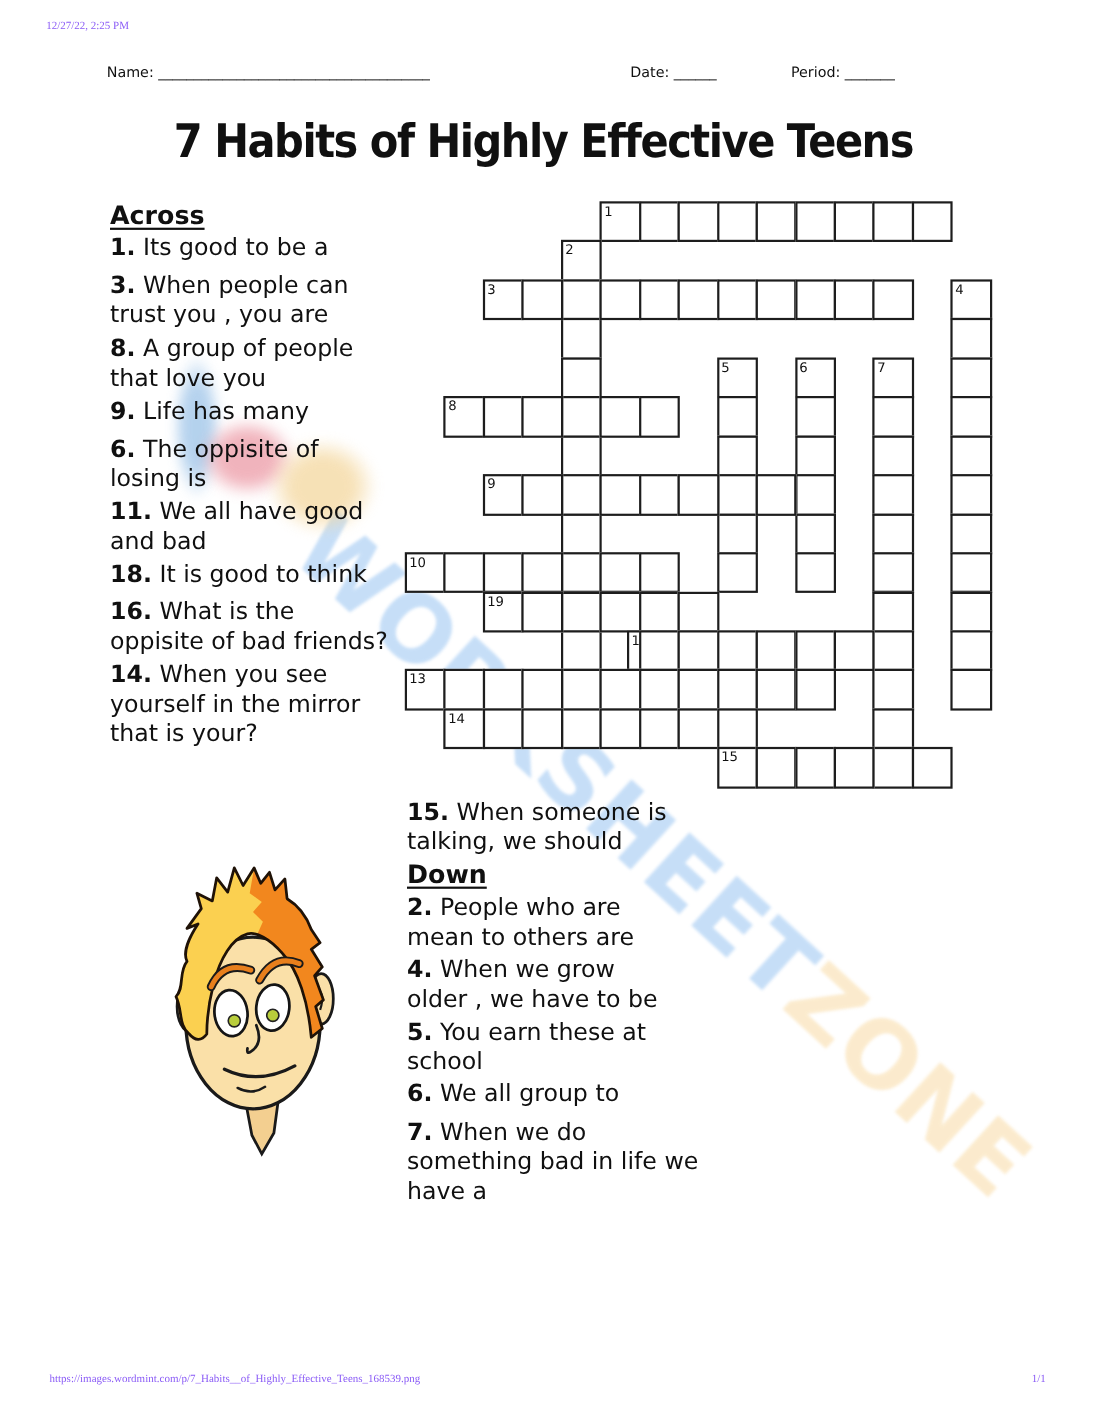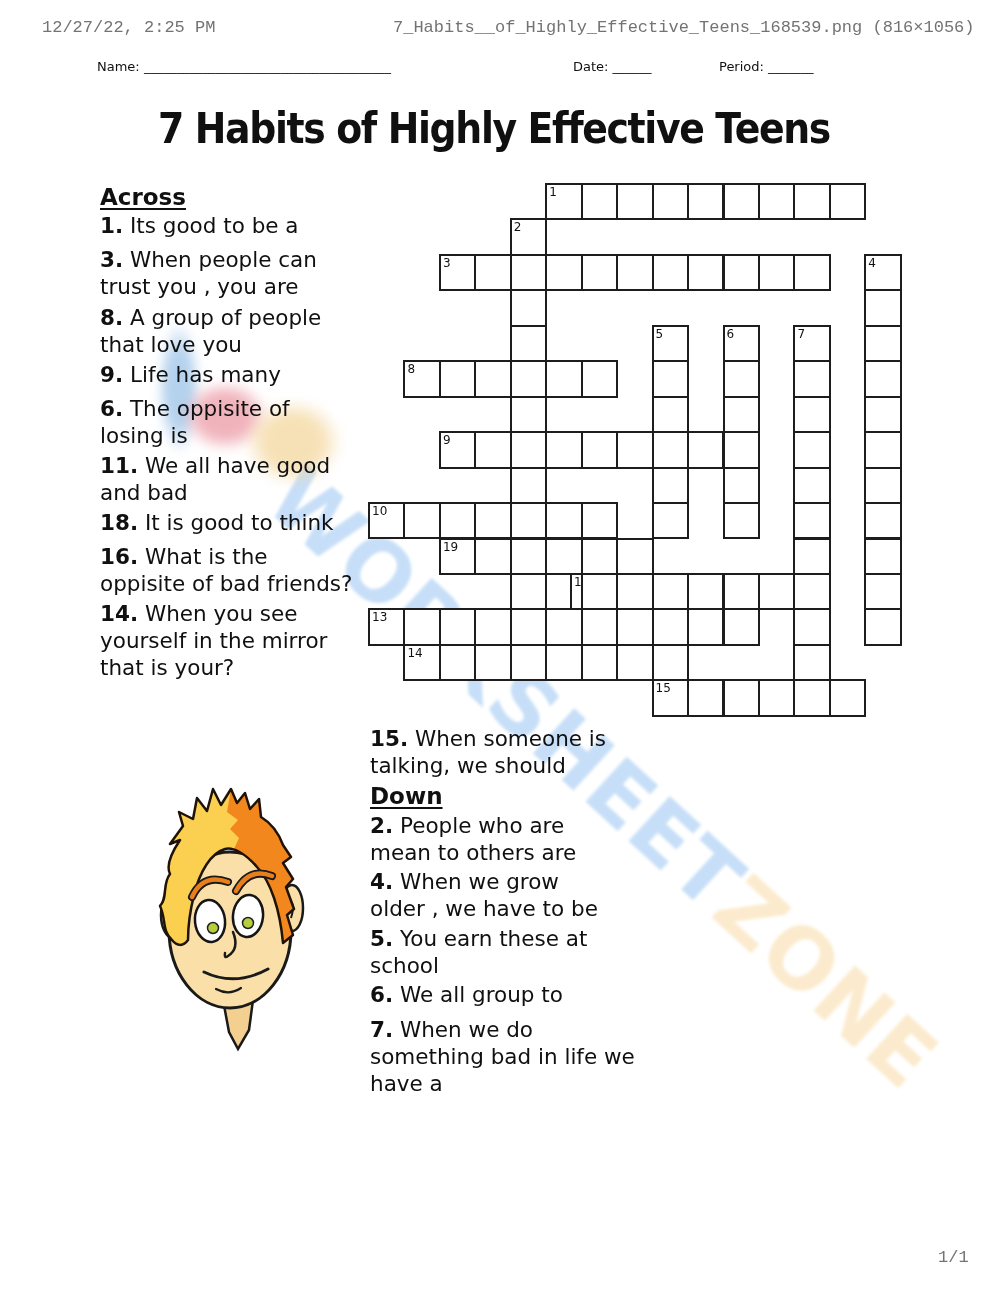--- a/index.html
+++ b/index.html
@@ -1,19 +1,19 @@
 <!DOCTYPE html>
 <html style="--text: #101010; --grid-line: #1d1d1d; --watermark-blue: #8ebef0; --watermark-orange: #f8d79c; --blob-blue: #9cc3e8; --blob-red: #ec9aa6; --blob-yellow: #f4d79e; --hair-yellow: #fbd050; --hair-orange: #f2871e; --skin: #fae0a8; --neck: #f3cf90; --pupil: #b9ce3c; --brow: #e87f1c;"><head>
 <meta charset="utf-8">
 <style>
   html,body{margin:0;padding:0;background:#e8e8e8;}
   .page{position:relative;width:1000px;height:1294px;background:#ffffff;overflow:hidden;
         font-family:"DejaVu Sans",sans-serif;color:var(--text,#101010);}
   
-  .chrome{position:absolute;font-family:Liberation Mono, monospace;font-size:17px;color:#737373;white-space:nowrap;}
+  .chrome{position:absolute;font-family:Liberation Serif, serif;font-size:10px;color:#8b5cf6;white-space:nowrap;}
   #hdr-date{left:42px;top:18px;}
   #hdr-file{left:393px;top:18px;}
   #ftr-url{left:45px;top:1248px;}
   #ftr-page{left:938px;top:1248px;}
   
   .fgroup{position:absolute;top:59px;font-size:13px;white-space:nowrap;}
   .uline{letter-spacing:0;}
   
   #title{position:absolute;left:494px;top:104px;margin:0;font-size:42px;font-weight:600;letter-spacing:-1.5px;
          white-space:nowrap;transform:translateX(-50%) scaleX(.9);transform-origin:center top;}
@@ -37,21 +37,20 @@
   .cnum{font-weight:bold;}
   .ctext{white-space:pre-line;}
   #face{position:absolute;left:152px;top:782px;z-index:2;}
 </style>
 </head>
 <body>
 
 <div class="page">
 
   <span class="chrome" id="hdr-date">12/27/22, 2:25 PM</span>
-  <span class="chrome" id="hdr-file">7_Habits__of_Highly_Effective_Teens_168539.png (816×1056)</span>
 
   <span class="fgroup" style="left:97px"><span>Name:</span> <span class="uline">______________________________________</span></span>
   <span class="fgroup" style="left:573px"><span>Date:</span> <span class="uline">______</span></span>
   <span class="fgroup" style="left:719px"><span>Period:</span> <span class="uline">_______</span></span>
 
   <h1 id="title">7 Habits of Highly Effective Teens</h1>
 
   <div id="watermark"><span class="wm-b">WORKSHEET</span><span class="wm-o">ZONE</span></div>
 
   <div class="blob" id="blob-blue"></div>
@@ -285,15 +284,16 @@
     </g>
     <g>
       <path d="M81,150 C85,160 84,169 76,174 Q72,177 73,171" fill="none" stroke="#1a1a1a" stroke-width="2.5" stroke-linecap="round"></path>
     </g>
     <g>
       <path d="M52,190 Q83,205 116,187" fill="none" stroke="#1a1a1a" stroke-width="3" stroke-linecap="round"></path>
       <path d="M64,207 Q77,214 89,206" fill="none" stroke="#1a1a1a" stroke-width="2.2" stroke-linecap="round"></path>
     </g>
   </svg>
 
+  <span class="chrome" id="ftr-url">https://images.wordmint.com/p/7_Habits__of_Highly_Effective_Teens_168539.png</span>
   <span class="chrome" id="ftr-page">1/1</span>
 
 </div>
 
 </body></html>

